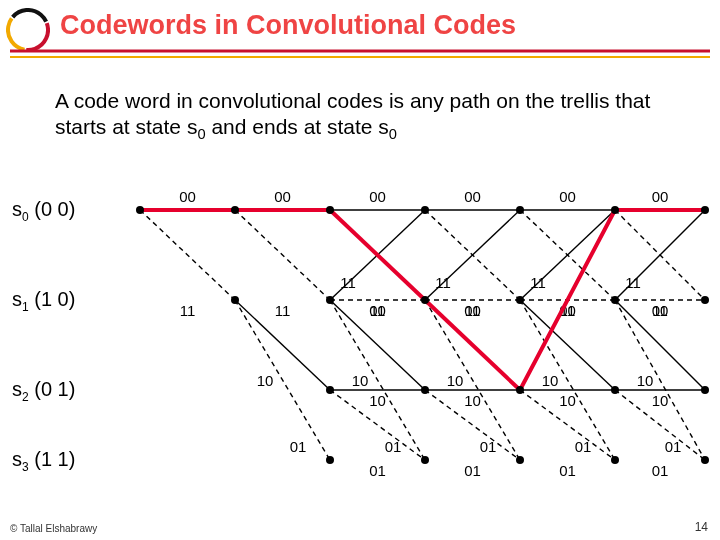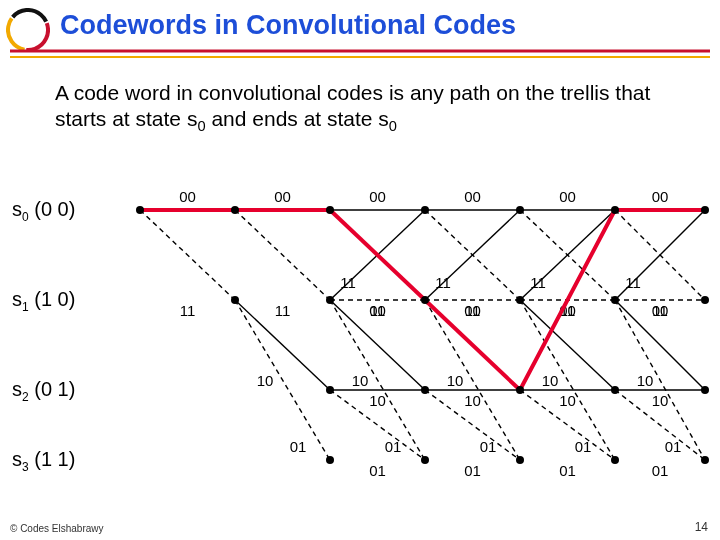--- a/index.html
+++ b/index.html
@@ -22,33 +22,33 @@
     top: 8px;
     width: 44px;
     height: 44px;
   }
   .title {
     position: absolute;
     left: 60px;
     top: 10px;
     font-size: 27px;
     font-weight: bold;
-    color: #1d4ed8;
+    color: #ef4444;
   }
   .rules {
     position: absolute;
     left: 10px;
     top: 48px;
     right: 10px;
     height: 14px;
   }
   .body-text {
     position: absolute;
     left: 55px;
-    top: 80px;
+    top: 88px;
     width: 610px;
     font-size: 21px;
     line-height: 1.25;
     color: #000;
   }
   .sub {
     font-size: 0.7em;
     vertical-align: sub;
   }
   .diagram {
@@ -197,15 +197,15 @@
       <circle cx="520" cy="220" r="4" fill="#000"></circle>
       <circle cx="615" cy="220" r="4" fill="#000"></circle>
       <circle cx="705" cy="220" r="4" fill="#000"></circle>
       <circle cx="330" cy="290" r="4" fill="#000"></circle>
       <circle cx="425" cy="290" r="4" fill="#000"></circle>
       <circle cx="520" cy="290" r="4" fill="#000"></circle>
       <circle cx="615" cy="290" r="4" fill="#000"></circle>
       <circle cx="705" cy="290" r="4" fill="#000"></circle>
     </svg>
 
-  <div class="copyright">© Codes Elshabrawy</div>
+  <div class="copyright">© Tallal Elshabrawy</div>
   <div class="pagenum">14</div>
 </div>
 
 </body></html>

